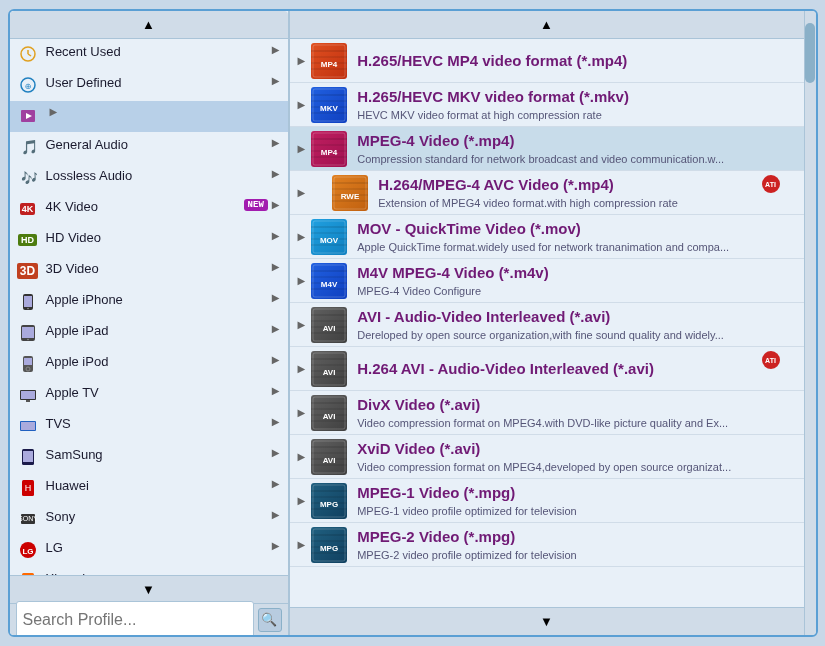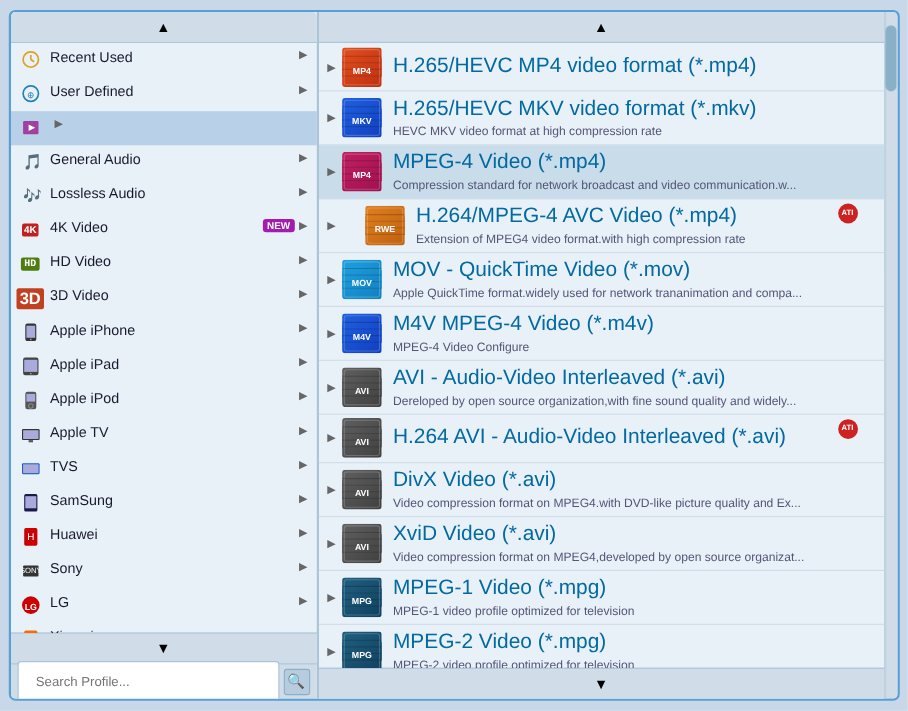--- a/index.html
+++ b/index.html
@@ -87,20 +87,21 @@
       margin-left: 4px;
     }
     .left-item .new-badge {
       background: #a21caf;
       color: white;
       font-size: 9px;
       padding: 1px 4px;
       border-radius: 3px;
       margin-left: 6px;
       font-weight: bold;
+      font-family: Liberation Mono, monospace;
     }
     .scroll-down-btn {
       height: 28px;
       background: #d0dce8;
       border-top: 1px solid #aac4d8;
       display: flex;
       align-items: center;
       justify-content: center;
       cursor: pointer;
     }
@@ -111,22 +112,22 @@
       display: flex;
       align-items: center;
       padding: 4px 6px;
       gap: 4px;
     }
     .search-input {
       flex: 1;
       height: 38px;
       border: 1px solid #aac4d8;
       border-radius: 3px;
-      padding: 0 16px;
-      font-size: 12px;
+      padding: 0 6px;
+      font-size: 16px;
       background: white;
       color: #555;
     }
     .search-btn {
       width: 24px;
       height: 24px;
       background: #b8cce0;
       border: 1px solid #8ab0c8;
       border-radius: 3px;
       cursor: pointer;
@@ -187,23 +188,23 @@
     .right-item .arrow {
       color: #666;
       font-size: 10px;
       margin-right: 6px;
       flex-shrink: 0;
     }
     .right-item .format-info {
       flex: 1;
     }
     .right-item .format-name {
-      font-size: 19px;
-      font-weight: normal;
-      color: #0369a1;
+      font-size: 15px;
+      font-weight: bold;
+      color: #701a75;
       line-height: 1.3;
     }
     .right-item .format-desc {
       font-size: 11px;
       color: #557;
       line-height: 1.3;
       margin-top: 1px;
     }
     .right-item .ati-badge {
       position: absolute;
@@ -322,28 +323,28 @@
           <div class="left-item">
             <span class="item-icon">
               <span style="background:#c02020;color:white;font-size:9px;font-weight:bold;padding:1px 2px;border-radius:2px;">4K</span>
             </span>
             <span class="item-label">4K Video</span>
             <span class="new-badge">NEW</span>
             <span class="arrow">▶</span>
           </div>
           <div class="left-item">
             <span class="item-icon">
-              <span style="background:#4d7c0f;color:white;font-size:9px;font-weight:bold;padding:1px 3px;border-radius:2px;font-family:Liberation Mono, monospace;">HD</span>
+              <span style="background:#4d7c0f;color:white;font-size:9px;font-weight:bold;padding:1px 3px;border-radius:2px;">HD</span>
             </span>
             <span class="item-label">HD Video</span>
             <span class="arrow">▶</span>
           </div>
           <div class="left-item">
             <span class="item-icon">
-              <span style="background:#c04020;color:white;font-size:15px;font-weight:bold;padding:1px 3px;border-radius:2px;">3D</span>
+              <span style="background:#c04020;color:white;font-size:12px;font-weight:bold;padding:1px 3px;border-radius:2px;">3D</span>
             </span>
             <span class="item-label">3D Video</span>
             <span class="arrow">▶</span>
           </div>
           <div class="left-item">
             <span class="item-icon">
               <svg width="16" height="18" viewBox="0 0 16 18">
                 <rect x="3" y="1" width="10" height="16" rx="2" fill="#333"></rect>
                 <rect x="4" y="3" width="8" height="11" fill="#aad"></rect>
                 <circle cx="8" cy="15.5" r="0.8" fill="#999"></circle>

